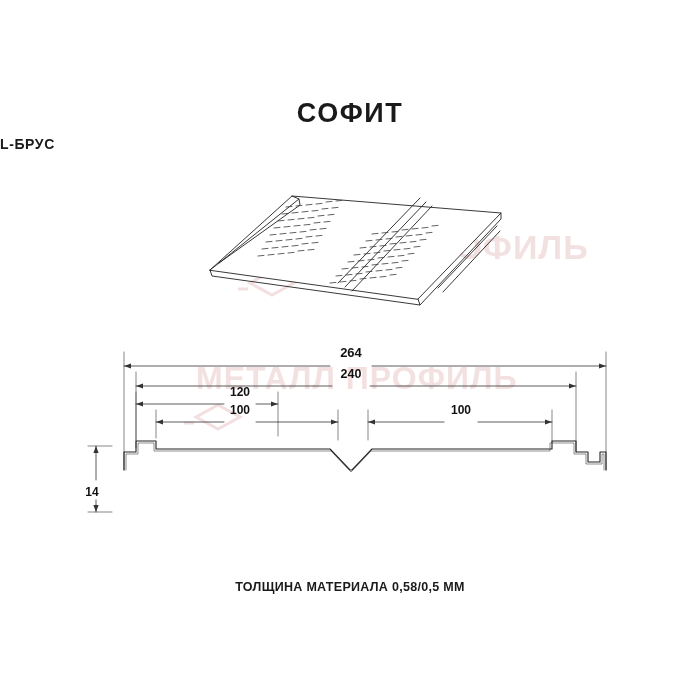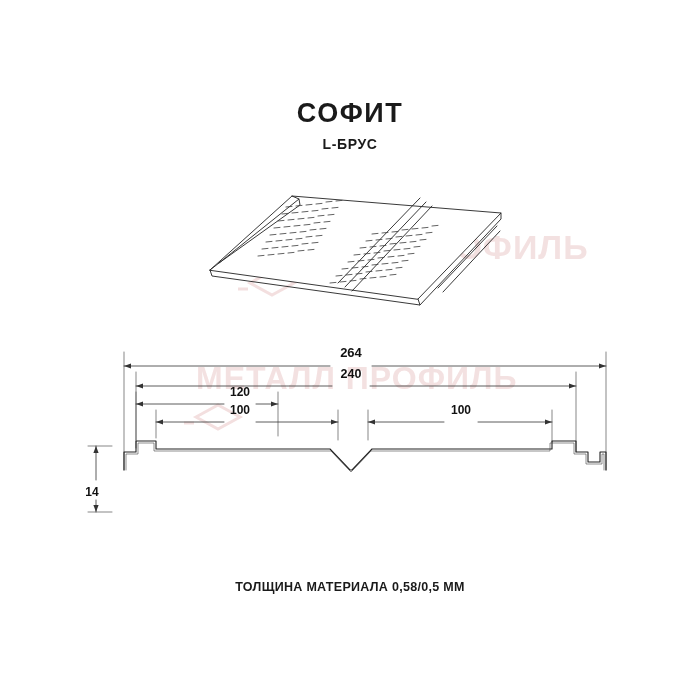--- a/index.html
+++ b/index.html
@@ -27,21 +27,21 @@
     text-align: center;
     font-size: 27px;
     font-weight: bold;
     letter-spacing: 1.5px;
   }
   .subtitle {
     position: absolute;
     top: 136px;
     left: 0;
     width: 700px;
-    text-align: center;
+    text-align: left;
     font-size: 14px;
     font-weight: bold;
     letter-spacing: 0.6px;
   }
   .footer {
     position: absolute;
     top: 580px;
     left: 0;
     width: 700px;
     text-align: center;

